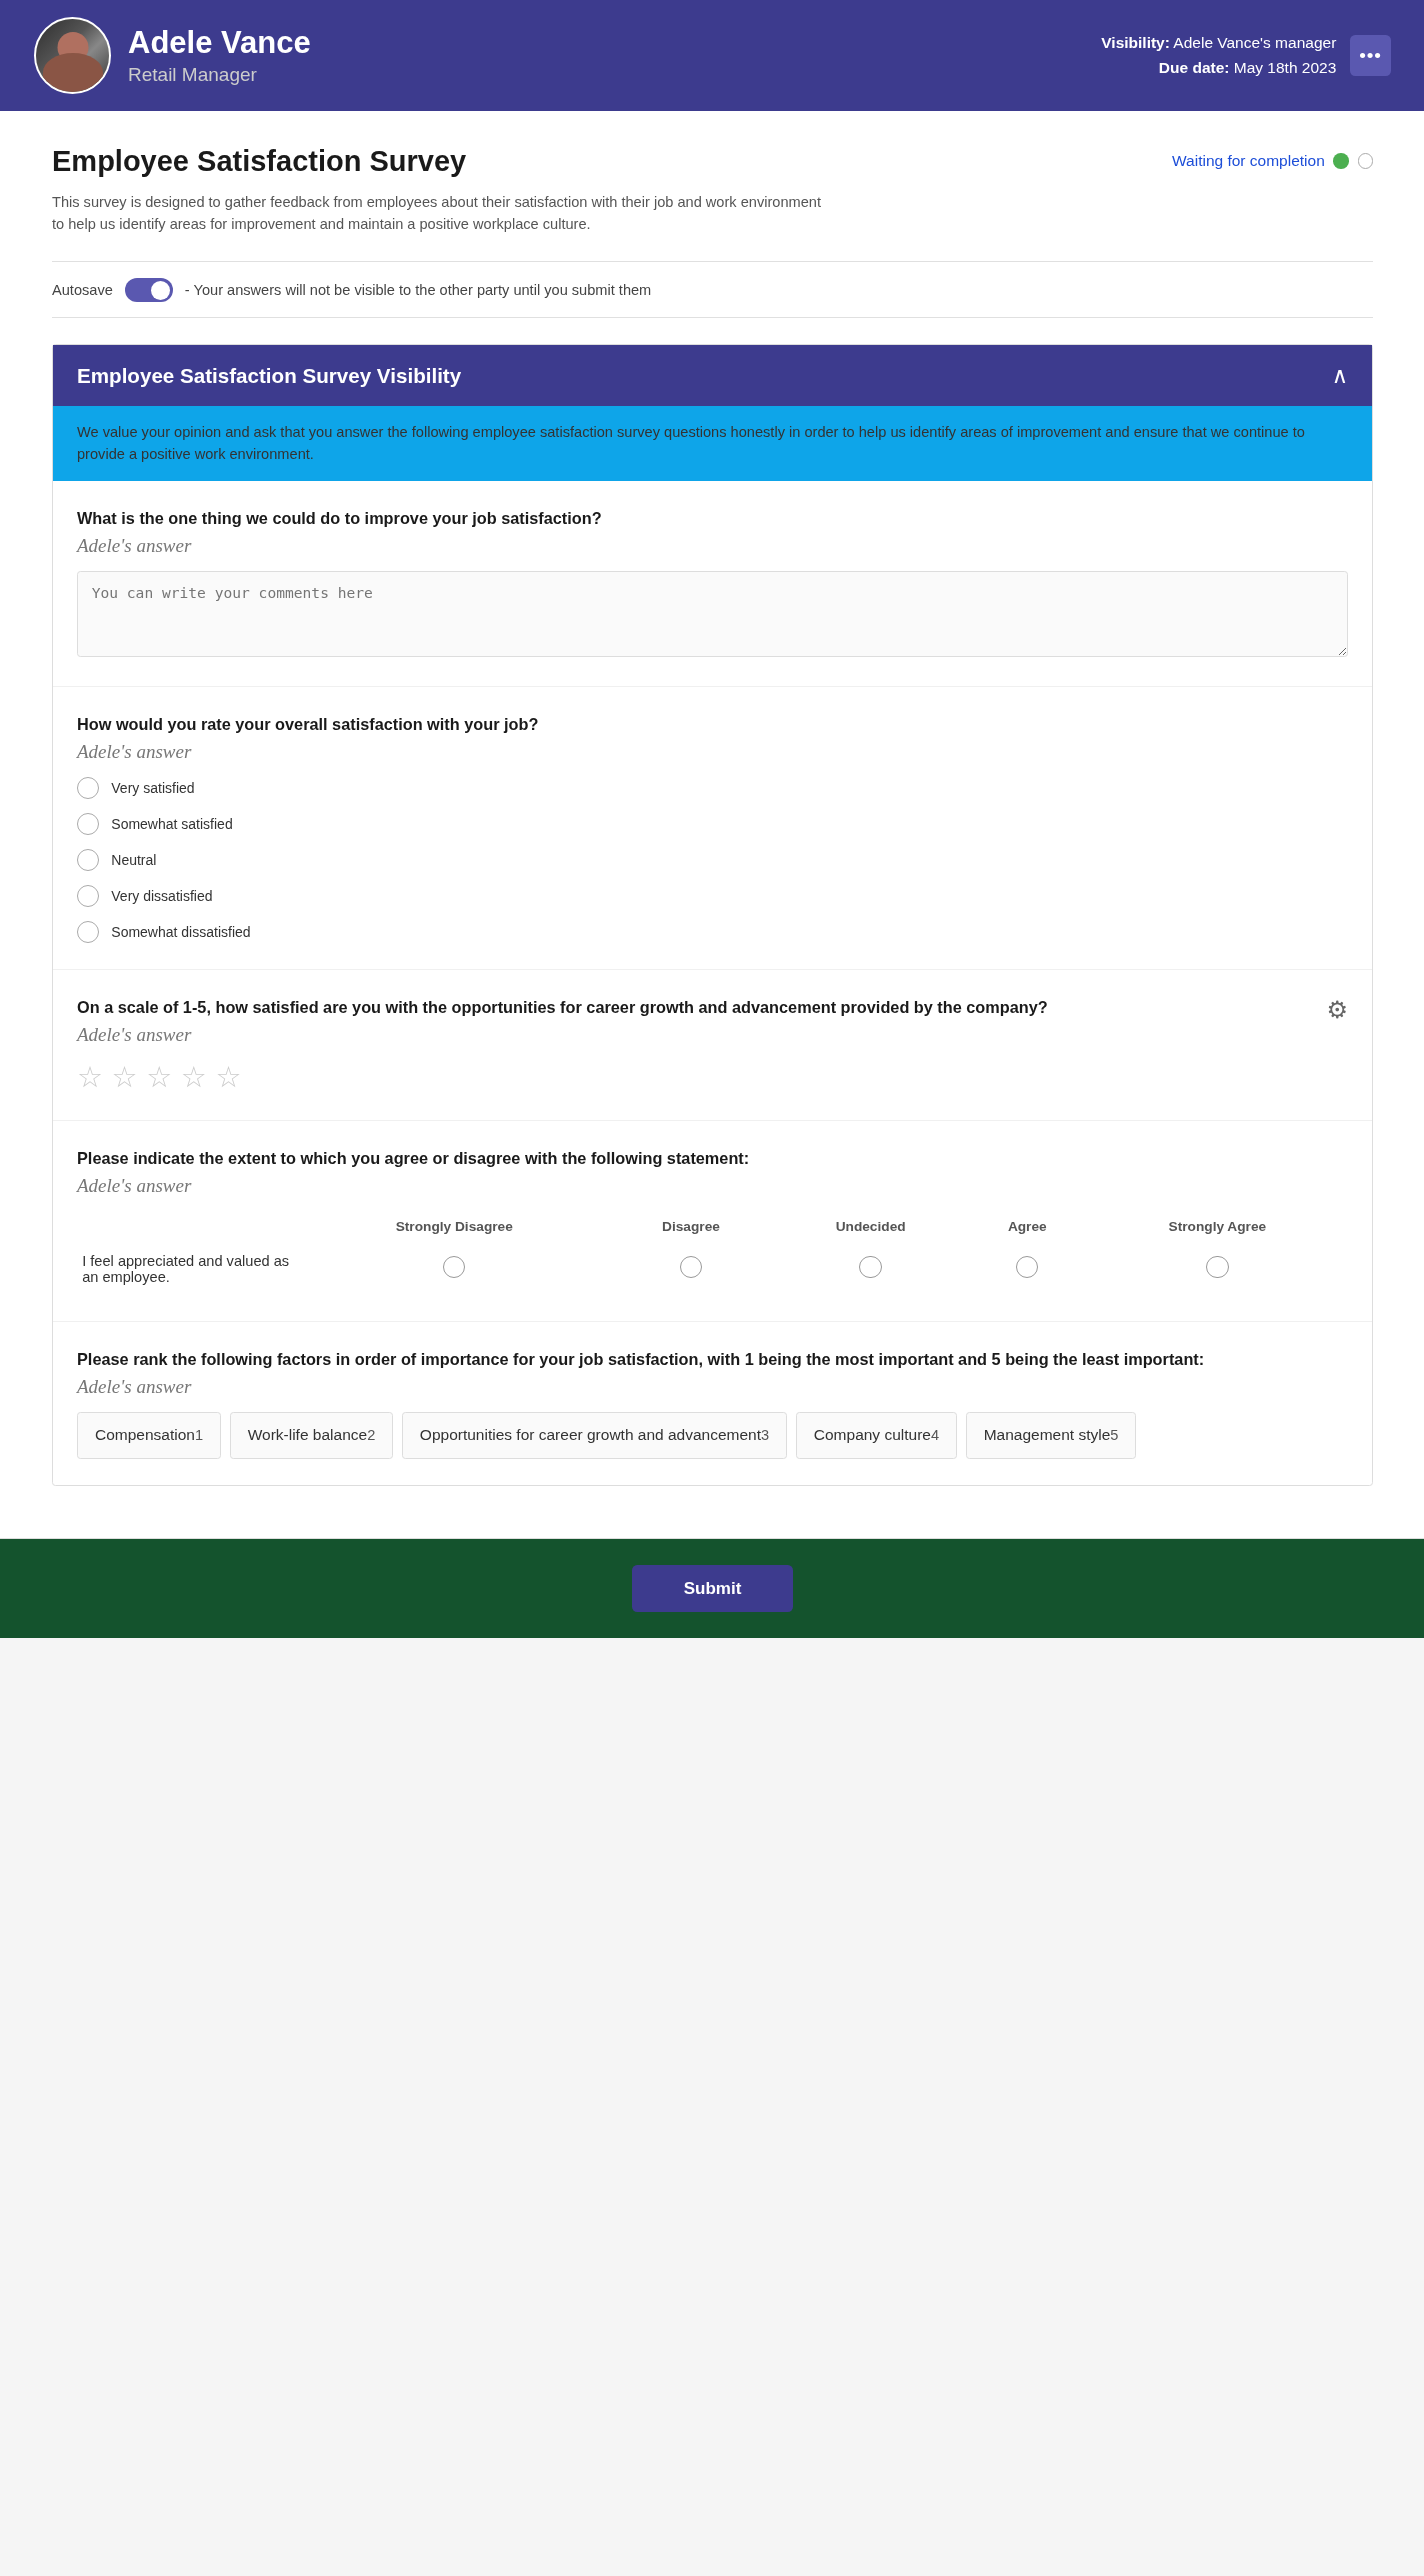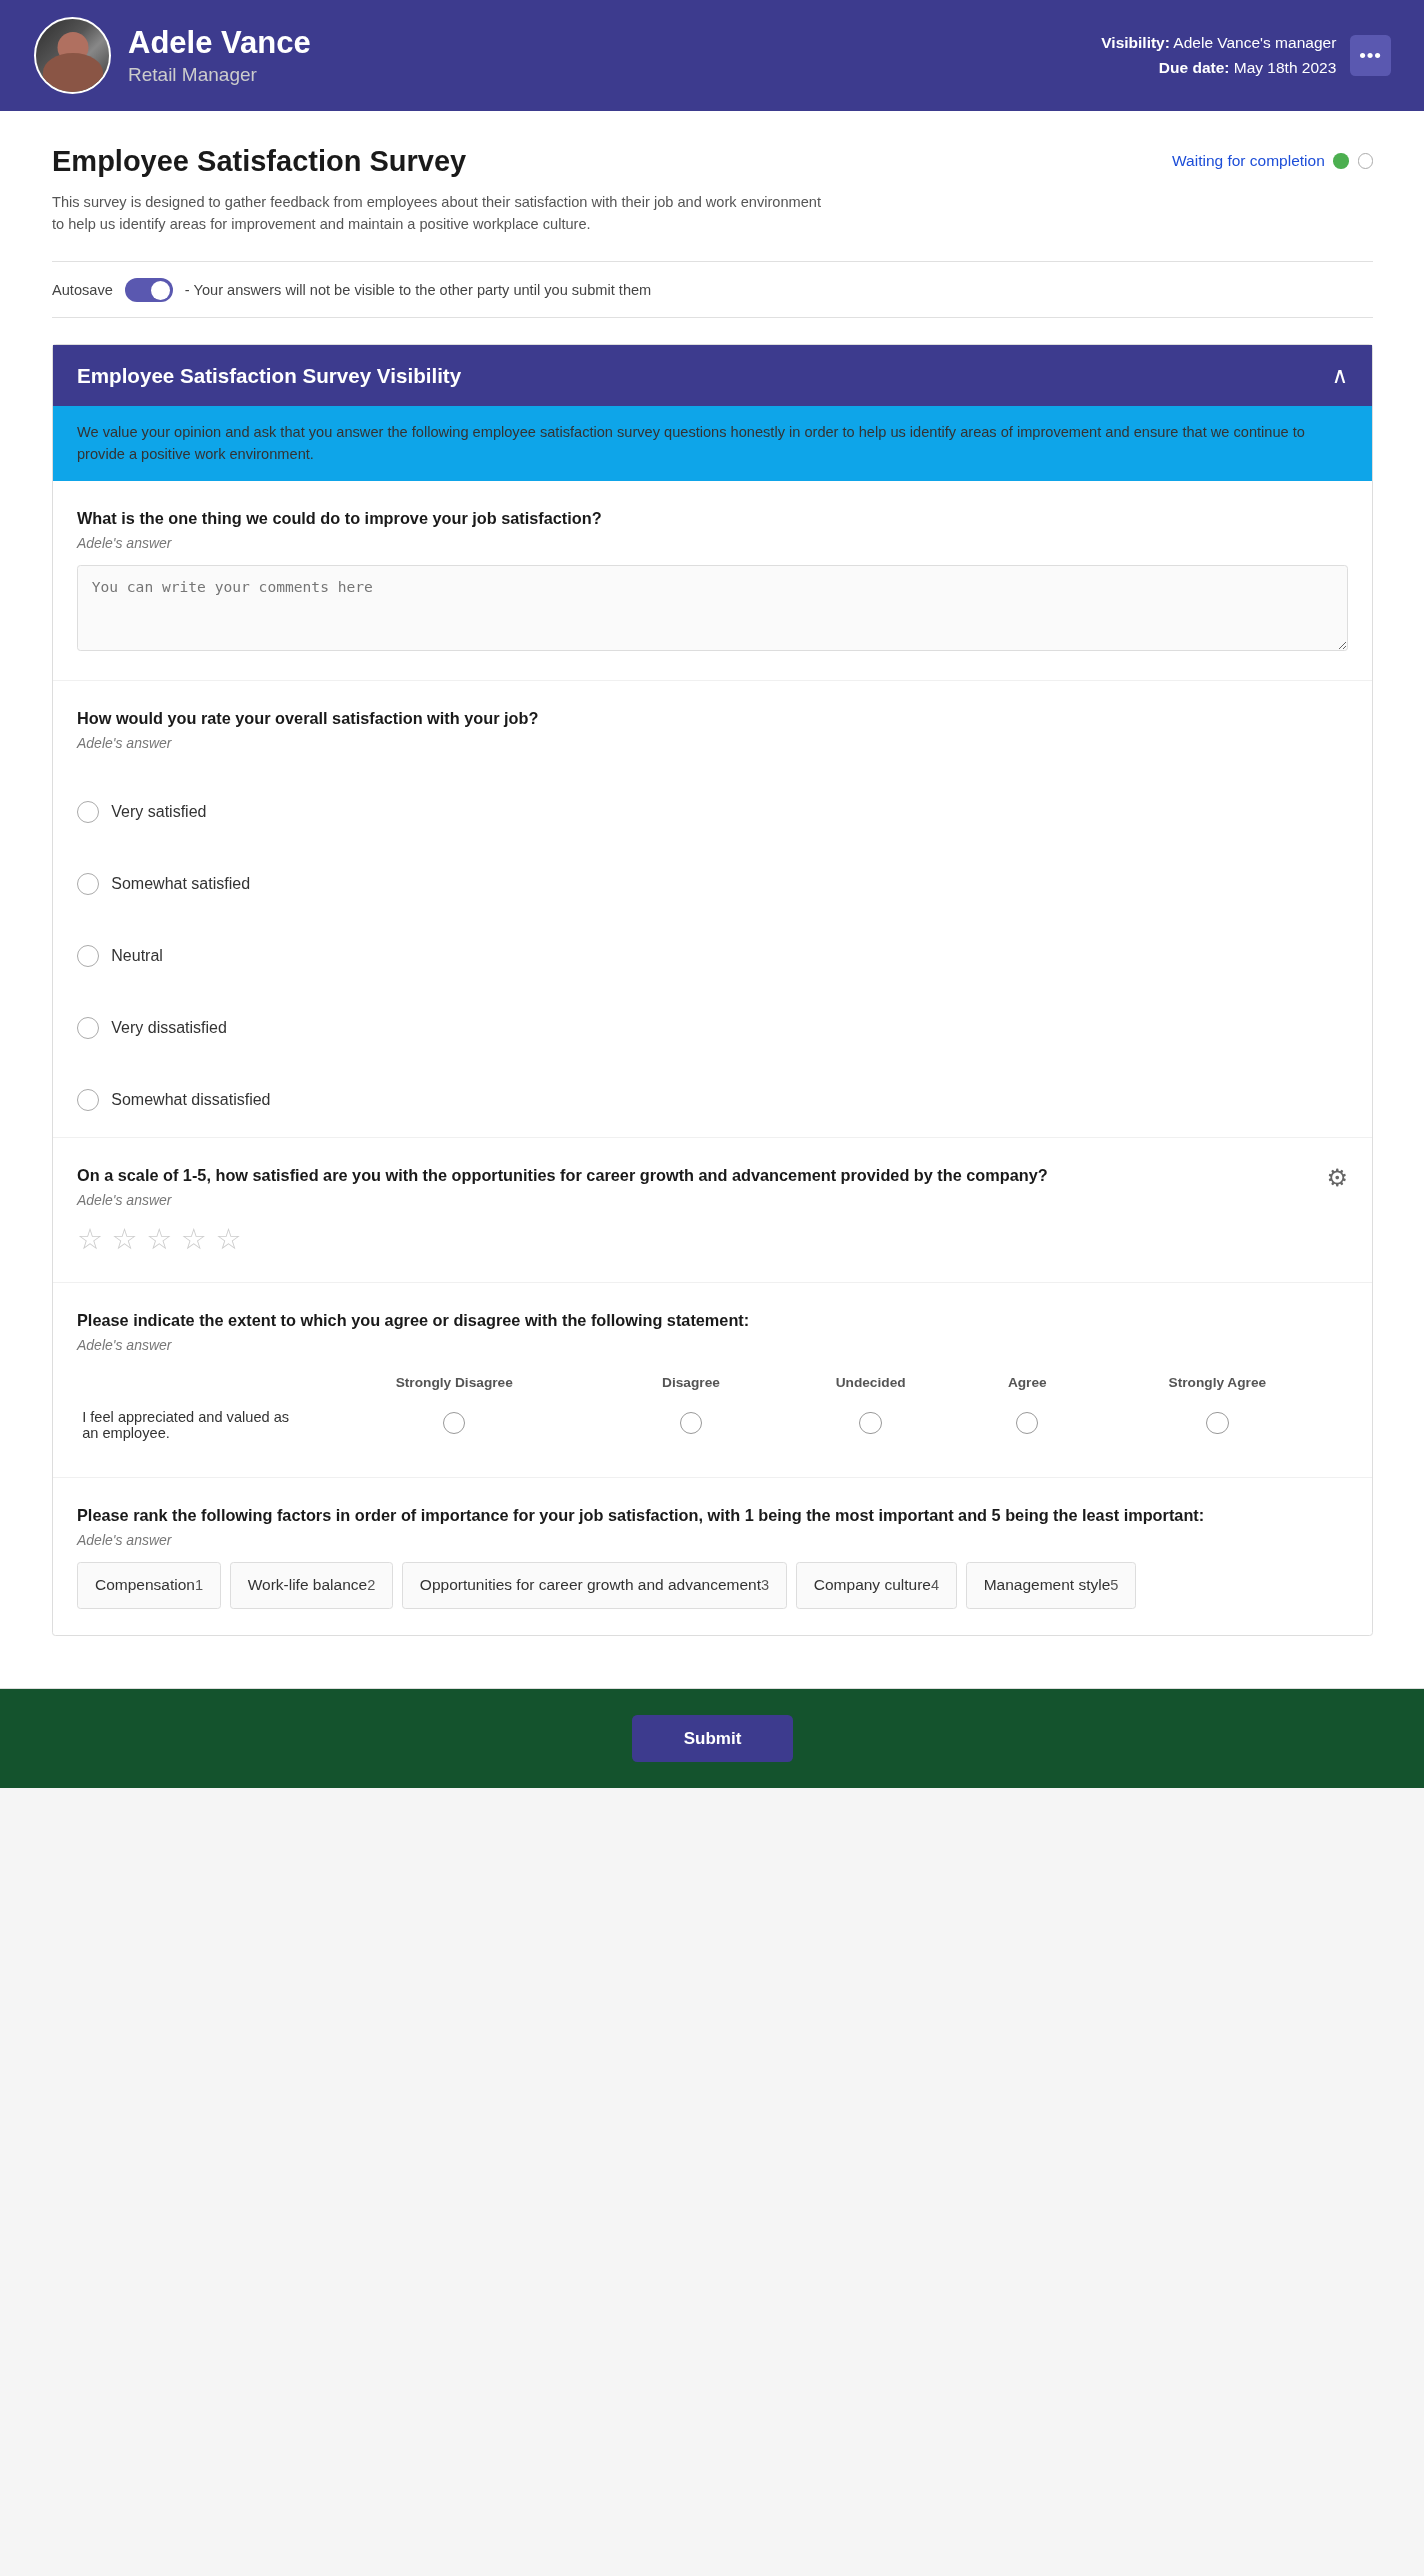--- a/index.html
+++ b/index.html
@@ -223,24 +223,25 @@
       position: relative;
     }
     .question-text {
       font-size: 16.3px;
       font-weight: 700;
       color: #1a1a1a;
       margin-bottom: 5.2px;
       line-height: 1.4;
     }
     .answer-label {
-      font-size: 14px;
+      font-size: 19px;
       color: #777;
       font-style: italic;
       margin-bottom: 13.7px;
+      font-family: Liberation Serif, serif;
     }
 
     
     .comment-box {
       width: 100%;
       min-height: 86px;
       border: 0.9px solid #ddd;
       border-radius: 3.4px;
       background: #fafafa;
       padding: 12px 13.7px;
@@ -253,24 +254,23 @@
     
     .radio-group {
       display: flex;
       flex-direction: column;
       gap: 13.7px;
     }
     .radio-option {
       display: flex;
       align-items: center;
       gap: 12px;
-      font-size: 16px;
+      font-size: 14px;
       color: #333;
       cursor: pointer;
-      margin-top: 36px;
     }
     .radio-circle {
       width: 22.3px;
       height: 22.3px;
       border-radius: 50%;
       border: 1.7px solid #aaa;
       background: #fff;
       flex-shrink: 0;
     }
 

